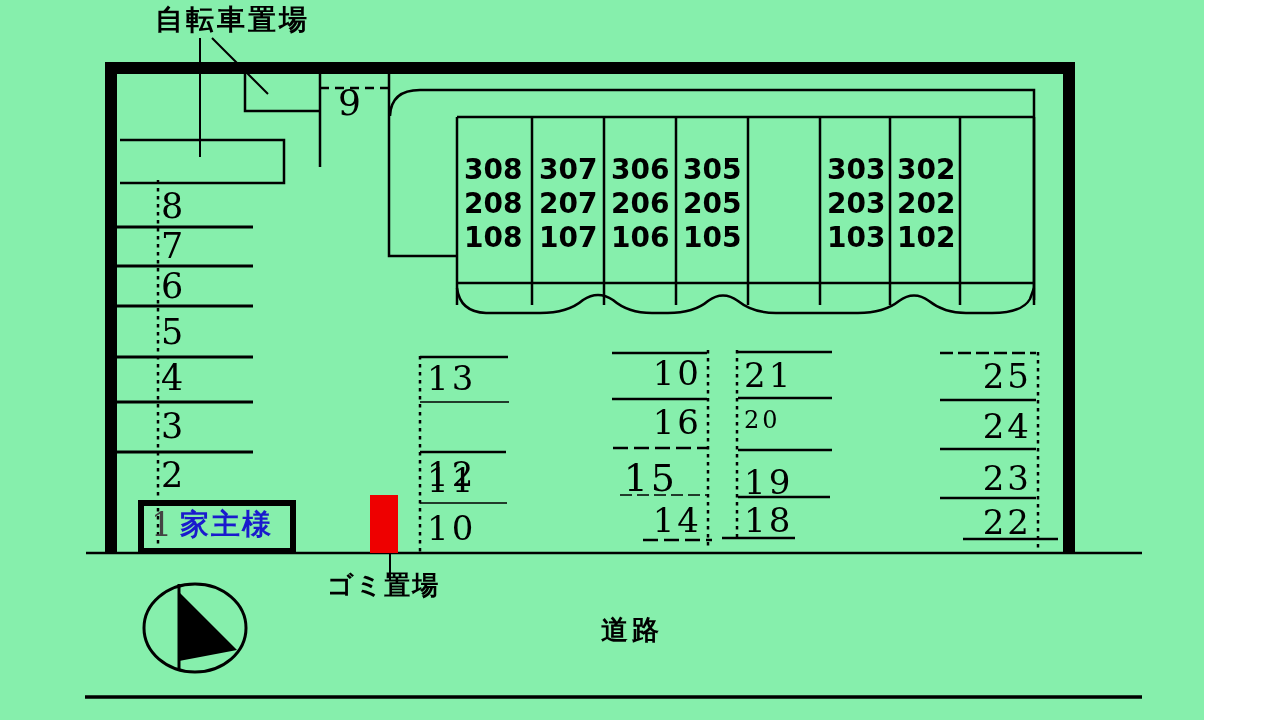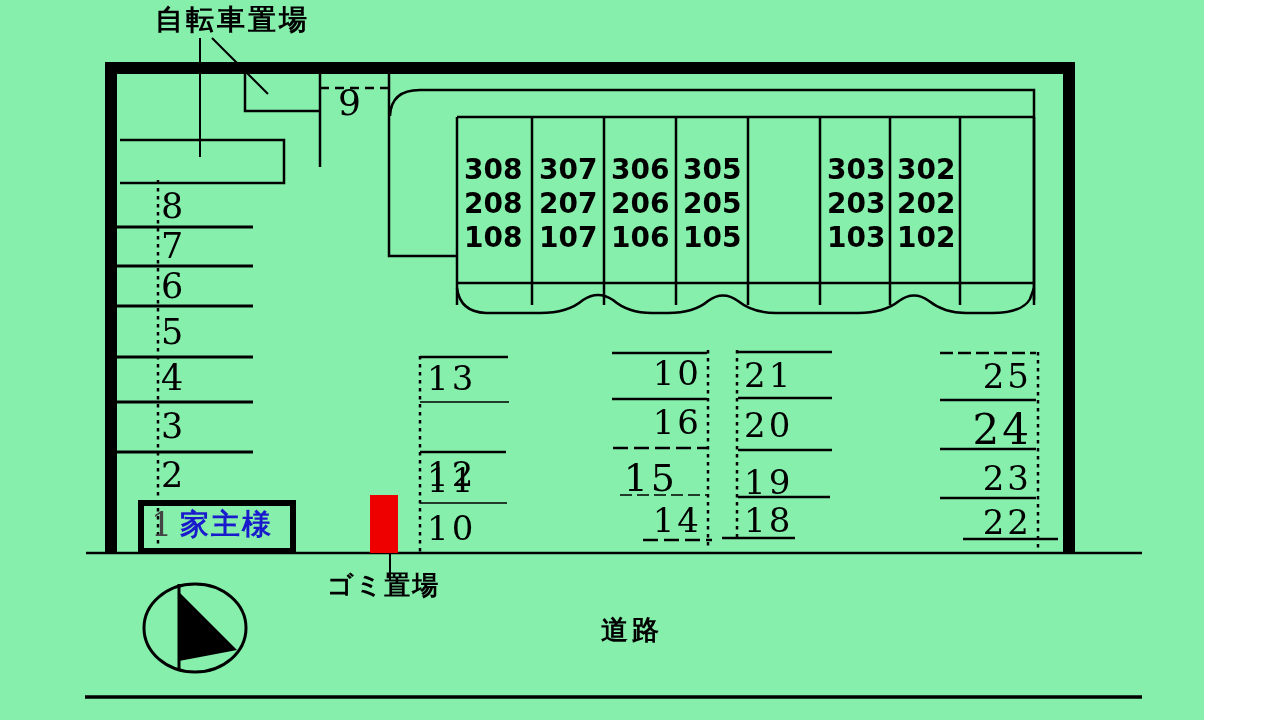--- a/index.html
+++ b/index.html
@@ -116,25 +116,25 @@
   <div class="txt pn" style="left:427px;top:409px;font-size:34px;letter-spacing:3px;margin-top:48px;">12</div>
   <div class="txt pn" style="left:427px;top:463px;font-size:34px;letter-spacing:3px;">11</div>
   <div class="txt pn" style="left:427px;top:511px;font-size:34px;letter-spacing:3px;">10</div>
 
   <div class="txt pn ralign" style="left:628px;width:74px;top:356px;font-size:34px;letter-spacing:3px;">10</div>
   <div class="txt pn ralign" style="left:628px;width:74px;top:405px;font-size:34px;letter-spacing:3px;">16</div>
   <div class="txt pn ralign" style="left:604px;width:74px;top:459px;font-size:38px;letter-spacing:3px;">15</div>
   <div class="txt pn ralign" style="left:628px;width:74px;top:503px;font-size:34px;letter-spacing:3px;">14</div>
 
   <div class="txt pn" style="left:744px;top:358px;font-size:34px;letter-spacing:3px;">21</div>
-  <div class="txt pn" style="left:744px;top:408px;font-size:34px;letter-spacing:3px;text-align:right;">20</div>
+  <div class="txt pn" style="left:744px;top:408px;font-size:24px;letter-spacing:3px;text-align:right;">20</div>
   <div class="txt pn" style="left:744px;top:465px;font-size:34px;letter-spacing:3px;">19</div>
   <div class="txt pn" style="left:744px;top:503px;font-size:34px;letter-spacing:3px;">18</div>
 
   <div class="txt pn ralign" style="left:956px;width:76px;top:359px;font-size:34px;letter-spacing:3px;">25</div>
-  <div class="txt pn ralign" style="left:956px;width:76px;top:409px;font-size:42px;letter-spacing:3px;">24</div>
+  <div class="txt pn ralign" style="left:956px;width:76px;top:409px;font-size:34px;letter-spacing:3px;">24</div>
   <div class="txt pn ralign" style="left:956px;width:76px;top:461px;font-size:34px;letter-spacing:3px;text-align:right;">23</div>
   <div class="txt pn ralign" style="left:956px;width:76px;top:505px;font-size:34px;letter-spacing:3px;">22</div>
 
   <div class="txt jp" style="left:327px;top:572px;font-size:26px;letter-spacing:2px;">ゴミ置場</div>
   <div class="txt jp" style="left:593px;top:616px;font-size:27px;letter-spacing:4px;margin-left:8px;">道路</div>
 
 </div>
 
 </body></html>

